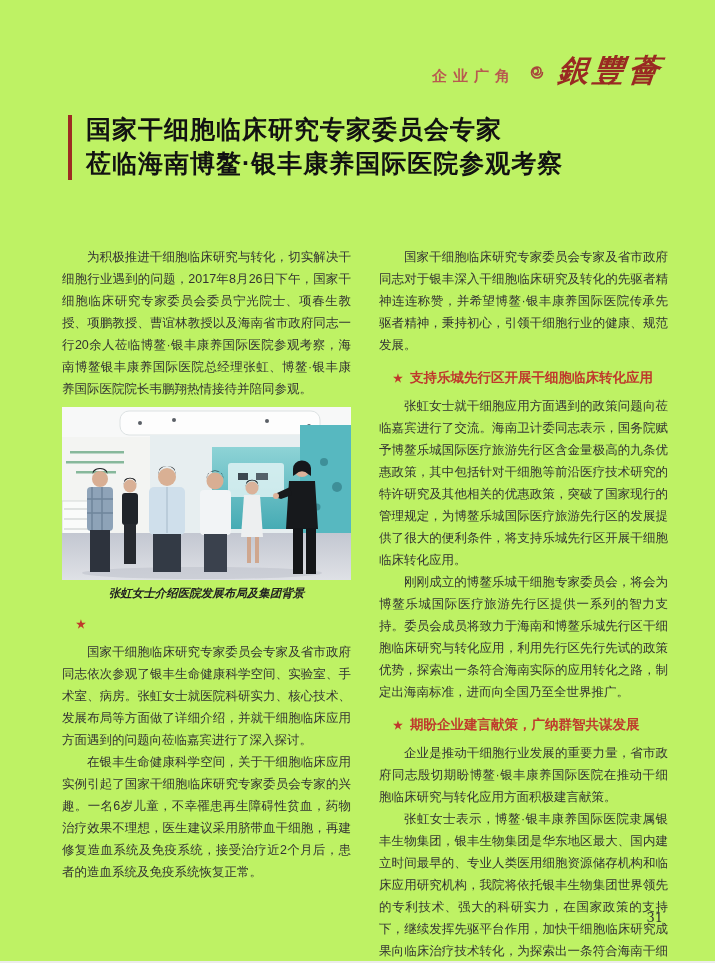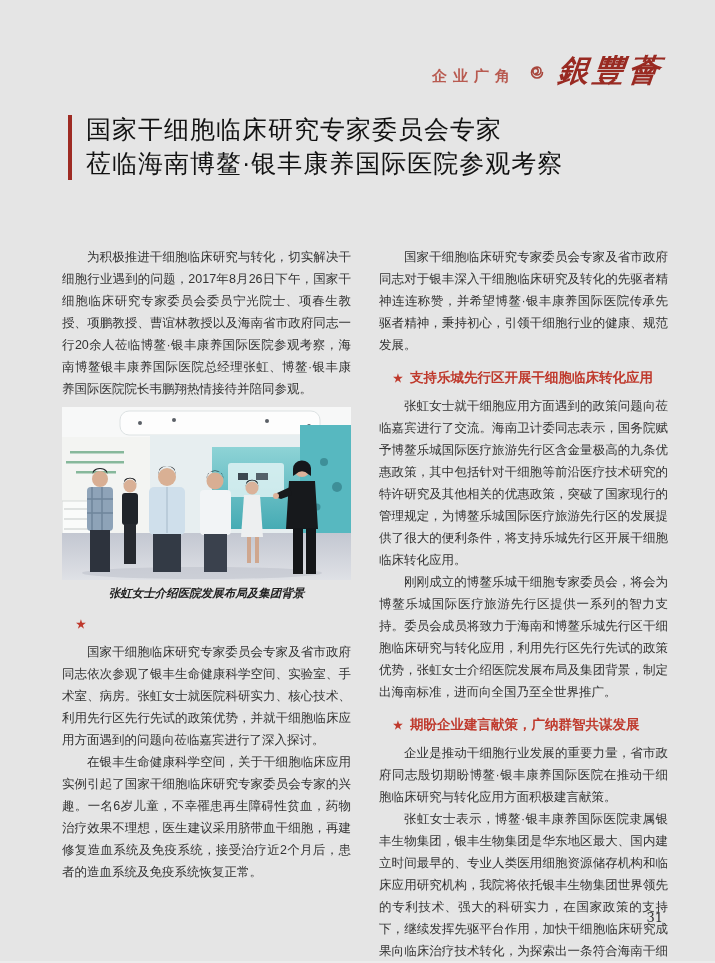--- a/index.html
+++ b/index.html
@@ -1,33 +1,33 @@
 <!DOCTYPE html>
 <html style="--accent-red: #bf392c; --bar-red: #9e2b23; --header-red: #b85a50; --logo-red: #992a22;"><head>
 <meta charset="utf-8">
 <style>
   html,body{margin:0;padding:0;background:#888;}
   .page{
     position:relative; width:715px; height:963px; margin:0 auto;
-    background:#e5e5e5; overflow:hidden; box-sizing:border-box;
+    background:#bef264; overflow:hidden; box-sizing:border-box;
     font-family:"Liberation Sans", sans-serif;
     border-bottom:2px solid #ececec;
   }
   
   .hdr{position:absolute; top:50px; right:52px; display:flex; align-items:center; gap:12px;}
   .section-label{color:var(--header-red); font-size:15px; letter-spacing:6px; font-weight:600; padding-top:10px;}
   .swirl{display:inline-block; padding-top:8px;}
   .brand{
     font-family:"DejaVu Serif", serif; font-style:italic; font-weight:bold;
     color:var(--logo-red); font-size:31px; transform:skewX(-6deg); letter-spacing:4px;
   }
   
   .title-block{position:absolute; top:112px; left:68px; display:flex; gap:14px;}
   .title-bar{width:4px; background:var(--bar-red); margin-top:3px;}
-  h1{margin:0; font-size:25px; line-height:34px; color:#121212; font-weight:400; letter-spacing:1px;}
+  h1{margin:0; font-size:25px; line-height:34px; color:#121212; font-weight:700; letter-spacing:1px;}
   h1 span{display:block;}
   
   .columns{position:absolute; top:202px; left:62px; display:flex; gap:28px;}
   .col{width:289px; font-size:12.5px; line-height:22px; color:#333; text-align:justify;margin-top:44px;}
   .col p{margin:0; text-indent:2em;}
   figure{margin:7px 0 0 0;font-weight:bold;}
   .photo{display:block; width:289px; height:173px; background:#dfe4e6;}
   figcaption{
     text-align:center; font-family:"DejaVu Serif", serif; font-style:italic;
     font-size:11.5px; color:#222; margin-top:5px; line-height:17px;
@@ -149,34 +149,34 @@
           <rect x="231" y="121" width="10" height="46" fill="#141619"></rect>
           <rect x="244" y="121" width="10" height="46" fill="#141619"></rect>
         </svg>
         <figcaption>张虹女士介绍医院发展布局及集团背景</figcaption>
       </figure>
 
       <div class="subhead">
         <span class="star">★</span>
       </div>
 
-      <p>国家干细胞临床研究专家委员会专家及省市政府同志依次参观了银丰生命健康科学空间、实验室、手术室、病房。张虹女士就医院科研实力、核心技术、利用先行区先行先试的政策优势，并就干细胞临床应用方面遇到的问题向莅临嘉宾进行了深入探讨。</p>
+      <p>国家干细胞临床研究专家委员会专家及省市政府同志依次参观了银丰生命健康科学空间、实验室、手术室、病房。张虹女士就医院科研实力、核心技术、发展布局等方面做了详细介绍，并就干细胞临床应用方面遇到的问题向莅临嘉宾进行了深入探讨。</p>
       <p>在银丰生命健康科学空间，关于干细胞临床应用实例引起了国家干细胞临床研究专家委员会专家的兴趣。一名6岁儿童，不幸罹患再生障碍性贫血，药物治疗效果不理想，医生建议采用脐带血干细胞，再建修复造血系统及免疫系统，接受治疗近2个月后，患者的造血系统及免疫系统恢复正常。</p>
     </div>
 
     <div class="col">
       <p>国家干细胞临床研究专家委员会专家及省市政府同志对于银丰深入干细胞临床研究及转化的先驱者精神连连称赞，并希望博鳌·银丰康养国际医院传承先驱者精神，秉持初心，引领干细胞行业的健康、规范发展。</p>
 
       <div class="subhead">
         <span class="star">★</span>
         <span>支持乐城先行区开展干细胞临床转化应用</span>
       </div>
 
       <p>张虹女士就干细胞应用方面遇到的政策问题向莅临嘉宾进行了交流。海南卫计委同志表示，国务院赋予博鳌乐城国际医疗旅游先行区含金量极高的九条优惠政策，其中包括针对干细胞等前沿医疗技术研究的特许研究及其他相关的优惠政策，突破了国家现行的管理规定，为博鳌乐城国际医疗旅游先行区的发展提供了很大的便利条件，将支持乐城先行区开展干细胞临床转化应用。</p>
-      <p>刚刚成立的博鳌乐城干细胞专家委员会，将会为博鳌乐城国际医疗旅游先行区提供一系列的智力支持。委员会成员将致力于海南和博鳌乐城先行区干细胞临床研究与转化应用，利用先行区先行先试的政策优势，张虹女士介绍医院发展布局及集团背景，制定出海南标准，进而向全国乃至全世界推广。</p>
+      <p>刚刚成立的博鳌乐城干细胞专家委员会，将会为博鳌乐城国际医疗旅游先行区提供一系列的智力支持。委员会成员将致力于海南和博鳌乐城先行区干细胞临床研究与转化应用，利用先行区先行先试的政策优势，探索出一条符合海南实际的应用转化之路，制定出海南标准，进而向全国乃至全世界推广。</p>
 
       <div class="subhead">
         <span class="star">★</span>
         <span>期盼企业建言献策，广纳群智共谋发展</span>
       </div>
 
       <p>企业是推动干细胞行业发展的重要力量，省市政府同志殷切期盼博鳌·银丰康养国际医院在推动干细胞临床研究与转化应用方面积极建言献策。</p>
       <p>张虹女士表示，博鳌·银丰康养国际医院隶属银丰生物集团，银丰生物集团是华东地区最大、国内建立时间最早的、专业人类医用细胞资源储存机构和临床应用研究机构，我院将依托银丰生物集团世界领先的专利技术、强大的科研实力，在国家政策的支持下，继续发挥先驱平台作用，加快干细胞临床研究成果向临床治疗技术转化，为探索出一条符合海南干细胞实际转化应用之路，贡献自己的力量。</p>
     </div>
 

